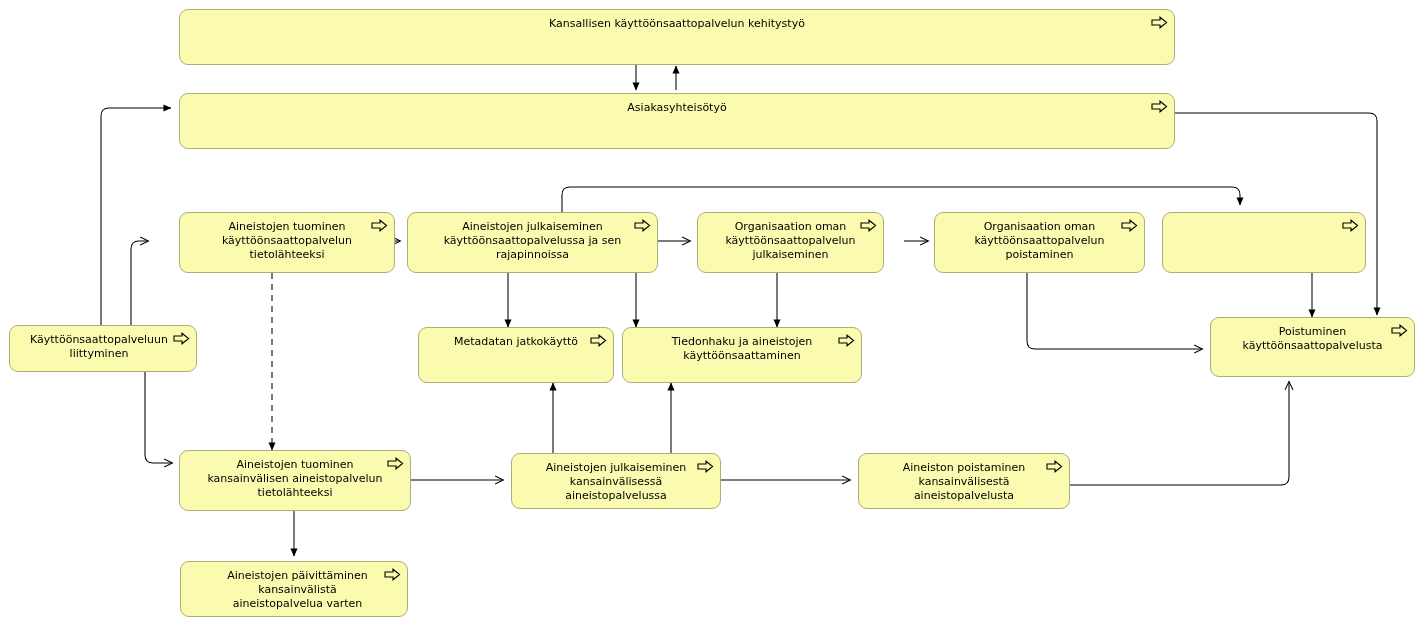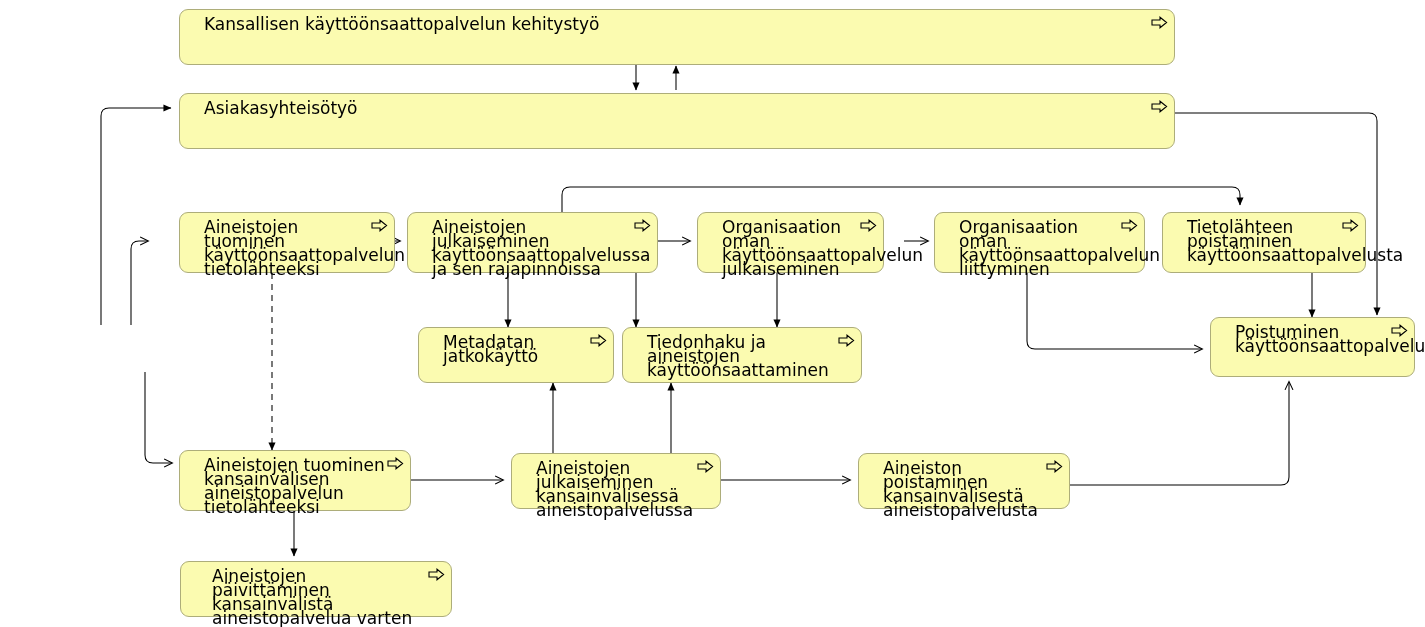--- a/index.html
+++ b/index.html
@@ -8,22 +8,23 @@
   svg#wires{position:absolute;left:0;top:0;width:1425px;height:627px;pointer-events:none;}
   .node{
     position:absolute;
     box-sizing:border-box;
     background:#fbfbb0;
     border:1px solid #adad7a;
     border-radius:9px;
     display:flex;
     align-items:flex-start;
     justify-content:center;
+    text-align:center;
     color:#000000;
-    font-size:17px;
+    font-size:11px;
     line-height:14px;
     padding-top:7px;
     padding-left:24px;
     padding-right:24px;
     z-index:5;
   }
   .node .lbl{display:block;width:100%;}
   .proc-icon{
     position:absolute;
     right:6px;
@@ -134,37 +135,44 @@
   <div class="node" style="left:697px;top:212px;width:187px;height:61px;">
     <span class="lbl">Organisaation oman käyttöönsaattopalvelun julkaiseminen</span>
     <span class="proc-icon">
       <svg width="17" height="13" viewBox="0 0 17 13">
           <path d="M1,4 L9,4 L9,1.2 L15.6,6.5 L9,11.8 L9,9 L1,9 z" fill="none" stroke="#000" stroke-width="1.1"></path>
         </svg>
     </span>
   </div>
 
   <div class="node" style="left:934px;top:212px;width:211px;height:61px;">
-    <span class="lbl">Organisaation oman käyttöönsaattopalvelun liittyminen</span>
+    <span class="lbl">Organisaation oman käyttöönsaattopalvelun poistaminen</span>
     <span class="proc-icon">
       <svg width="17" height="13" viewBox="0 0 17 13">
           <path d="M1,4 L9,4 L9,1.2 L15.6,6.5 L9,11.8 L9,9 L1,9 z" fill="none" stroke="#000" stroke-width="1.1"></path>
         </svg>
     </span>
   </div>
 
   <div class="node" style="left:1162px;top:212px;width:204px;height:61px;">
-    <span class="lbl">Tietolähteen poistaminen käyttöönsaattopalvelusta</span>
-    <span class="proc-icon">
-      <svg width="17" height="13" viewBox="0 0 17 13">
-          <path d="M1,4 L9,4 L9,1.2 L15.6,6.5 L9,11.8 L9,9 L1,9 z" fill="none" stroke="#000" stroke-width="1.1"></path>
-        </svg>
-    </span>
-  </div>
-
+    <span class="proc-icon">
+      <svg width="17" height="13" viewBox="0 0 17 13">
+          <path d="M1,4 L9,4 L9,1.2 L15.6,6.5 L9,11.8 L9,9 L1,9 z" fill="none" stroke="#000" stroke-width="1.1"></path>
+        </svg>
+    </span>
+  </div>
+
+  <div class="node" style="left:9px;top:325px;width:188px;height:47px;padding-left:14px;padding-right:22px;">
+    <span class="lbl">Käyttöönsaattopalveluun liittyminen</span>
+    <span class="proc-icon">
+      <svg width="17" height="13" viewBox="0 0 17 13">
+          <path d="M1,4 L9,4 L9,1.2 L15.6,6.5 L9,11.8 L9,9 L1,9 z" fill="none" stroke="#000" stroke-width="1.1"></path>
+        </svg>
+    </span>
+  </div>
 
   <div class="node" style="left:418px;top:327px;width:196px;height:56px;">
     <span class="lbl">Metadatan jatkokäyttö</span>
     <span class="proc-icon">
       <svg width="17" height="13" viewBox="0 0 17 13">
           <path d="M1,4 L9,4 L9,1.2 L15.6,6.5 L9,11.8 L9,9 L1,9 z" fill="none" stroke="#000" stroke-width="1.1"></path>
         </svg>
     </span>
   </div>
 
@@ -206,21 +214,21 @@
 
   <div class="node" style="left:511px;top:453px;width:210px;height:56px;">
     <span class="lbl">Aineistojen julkaiseminen kansainvälisessä aineistopalvelussa</span>
     <span class="proc-icon">
       <svg width="17" height="13" viewBox="0 0 17 13">
           <path d="M1,4 L9,4 L9,1.2 L15.6,6.5 L9,11.8 L9,9 L1,9 z" fill="none" stroke="#000" stroke-width="1.1"></path>
         </svg>
     </span>
   </div>
 
-  <div class="node" style="left:180px;top:561px;width:272px;height:56px;padding-left:31px;">
+  <div class="node" style="left:180px;top:561px;width:228px;height:56px;padding-left:31px;">
     <span class="lbl">Aineistojen päivittäminen kansainvälistä aineistopalvelua varten</span>
     <span class="proc-icon">
       <svg width="17" height="13" viewBox="0 0 17 13">
           <path d="M1,4 L9,4 L9,1.2 L15.6,6.5 L9,11.8 L9,9 L1,9 z" fill="none" stroke="#000" stroke-width="1.1"></path>
         </svg>
     </span>
   </div>
 
 </div>
 

